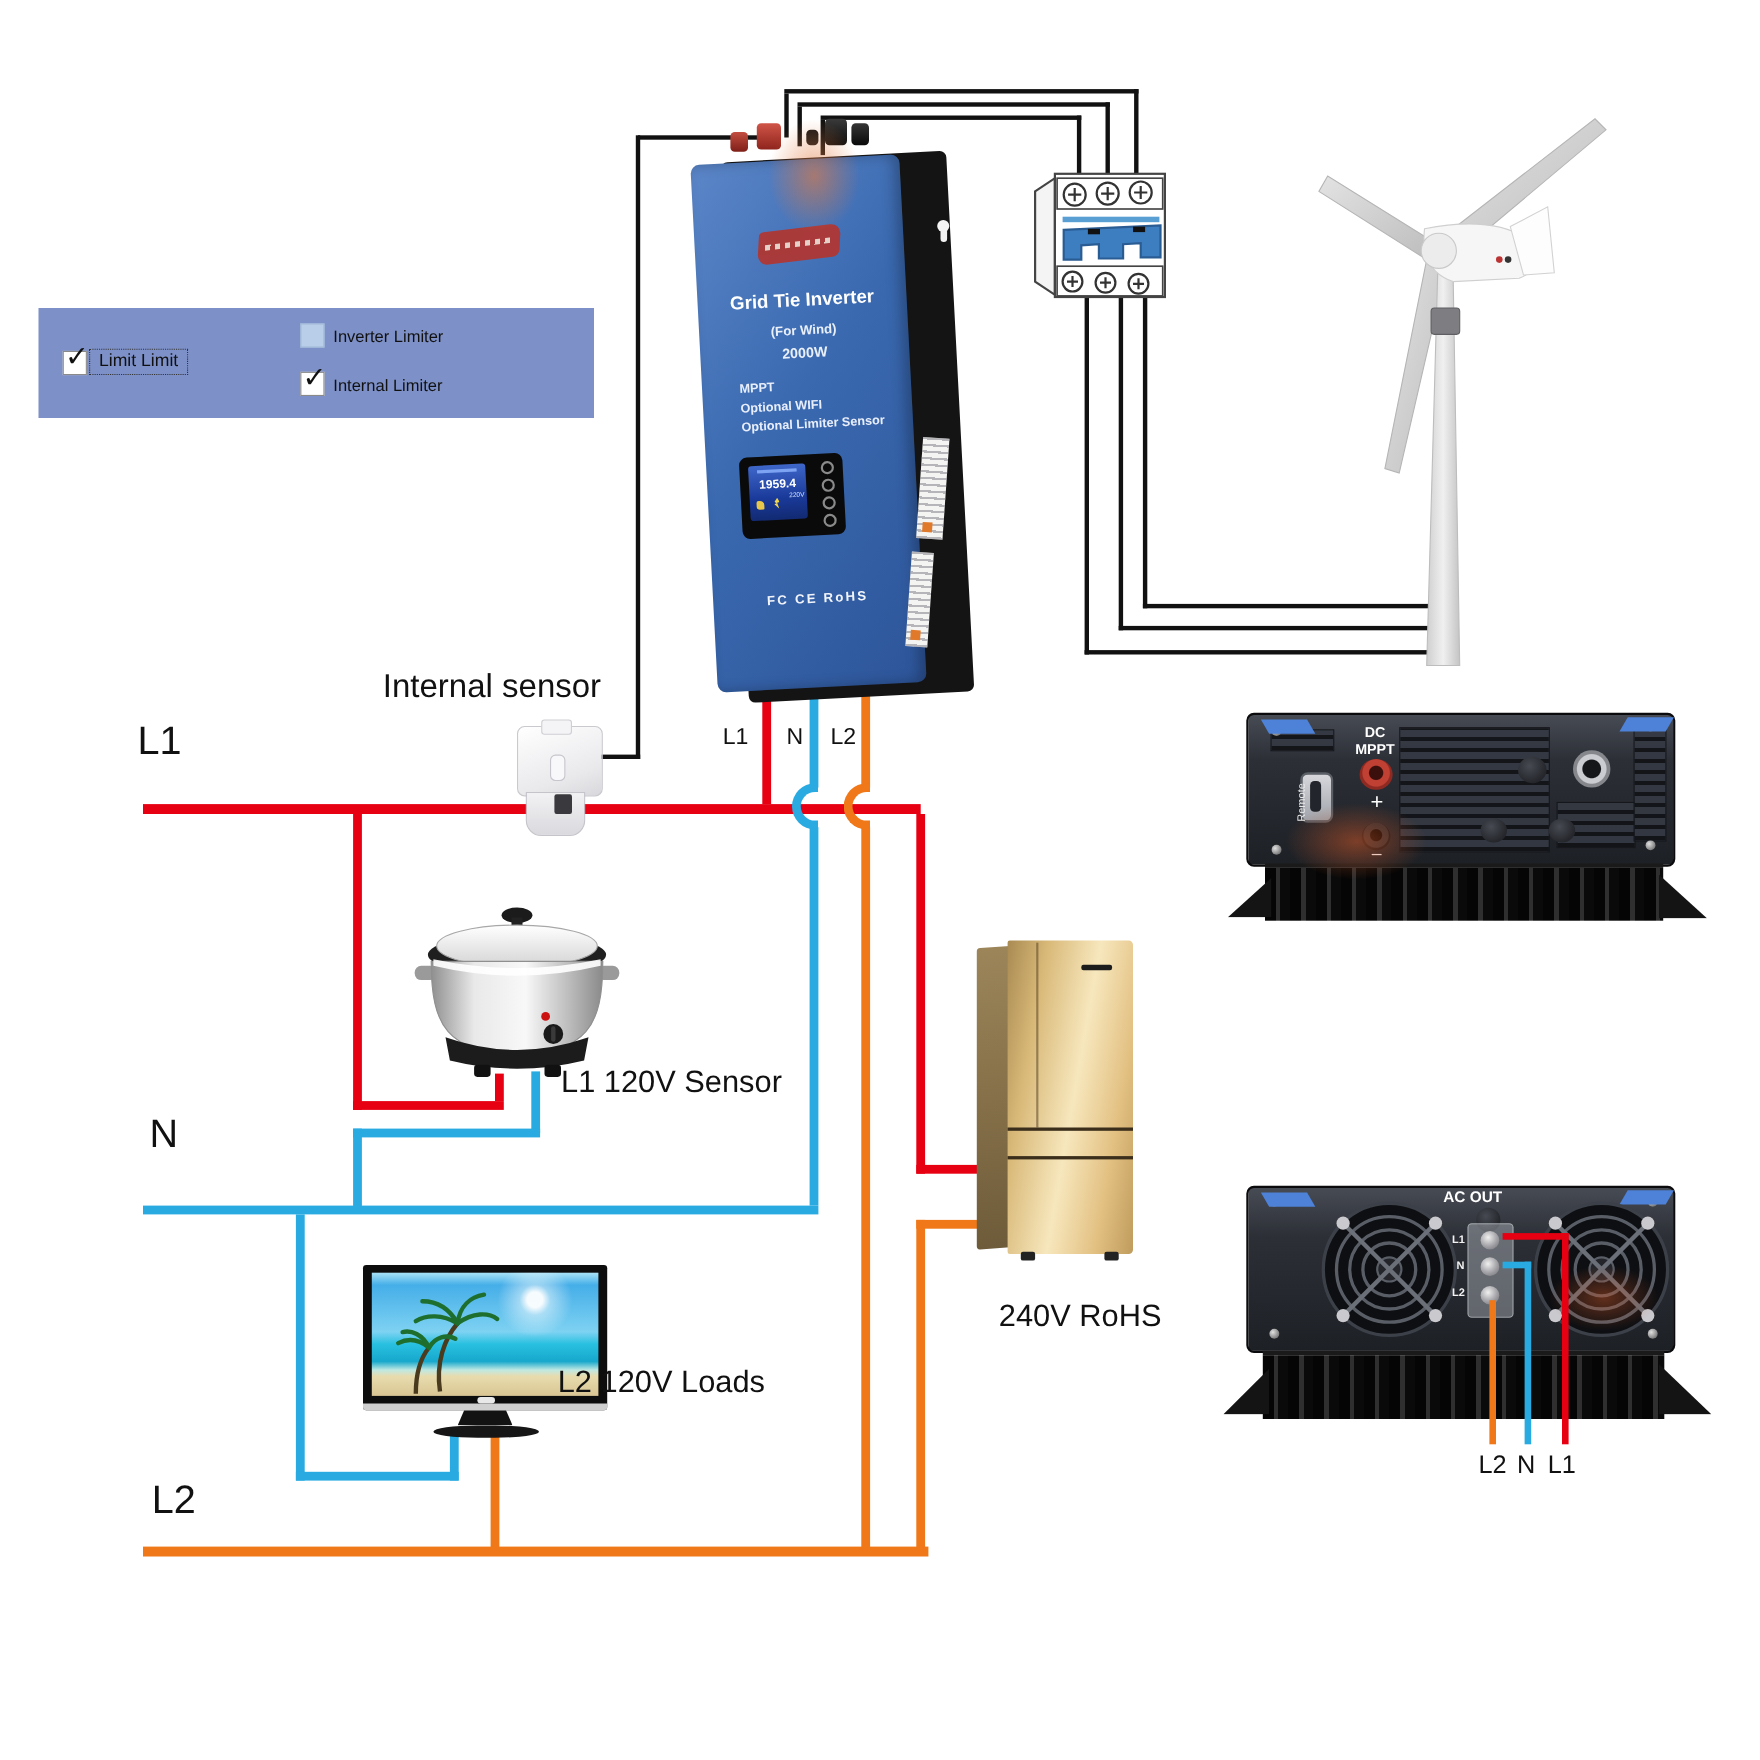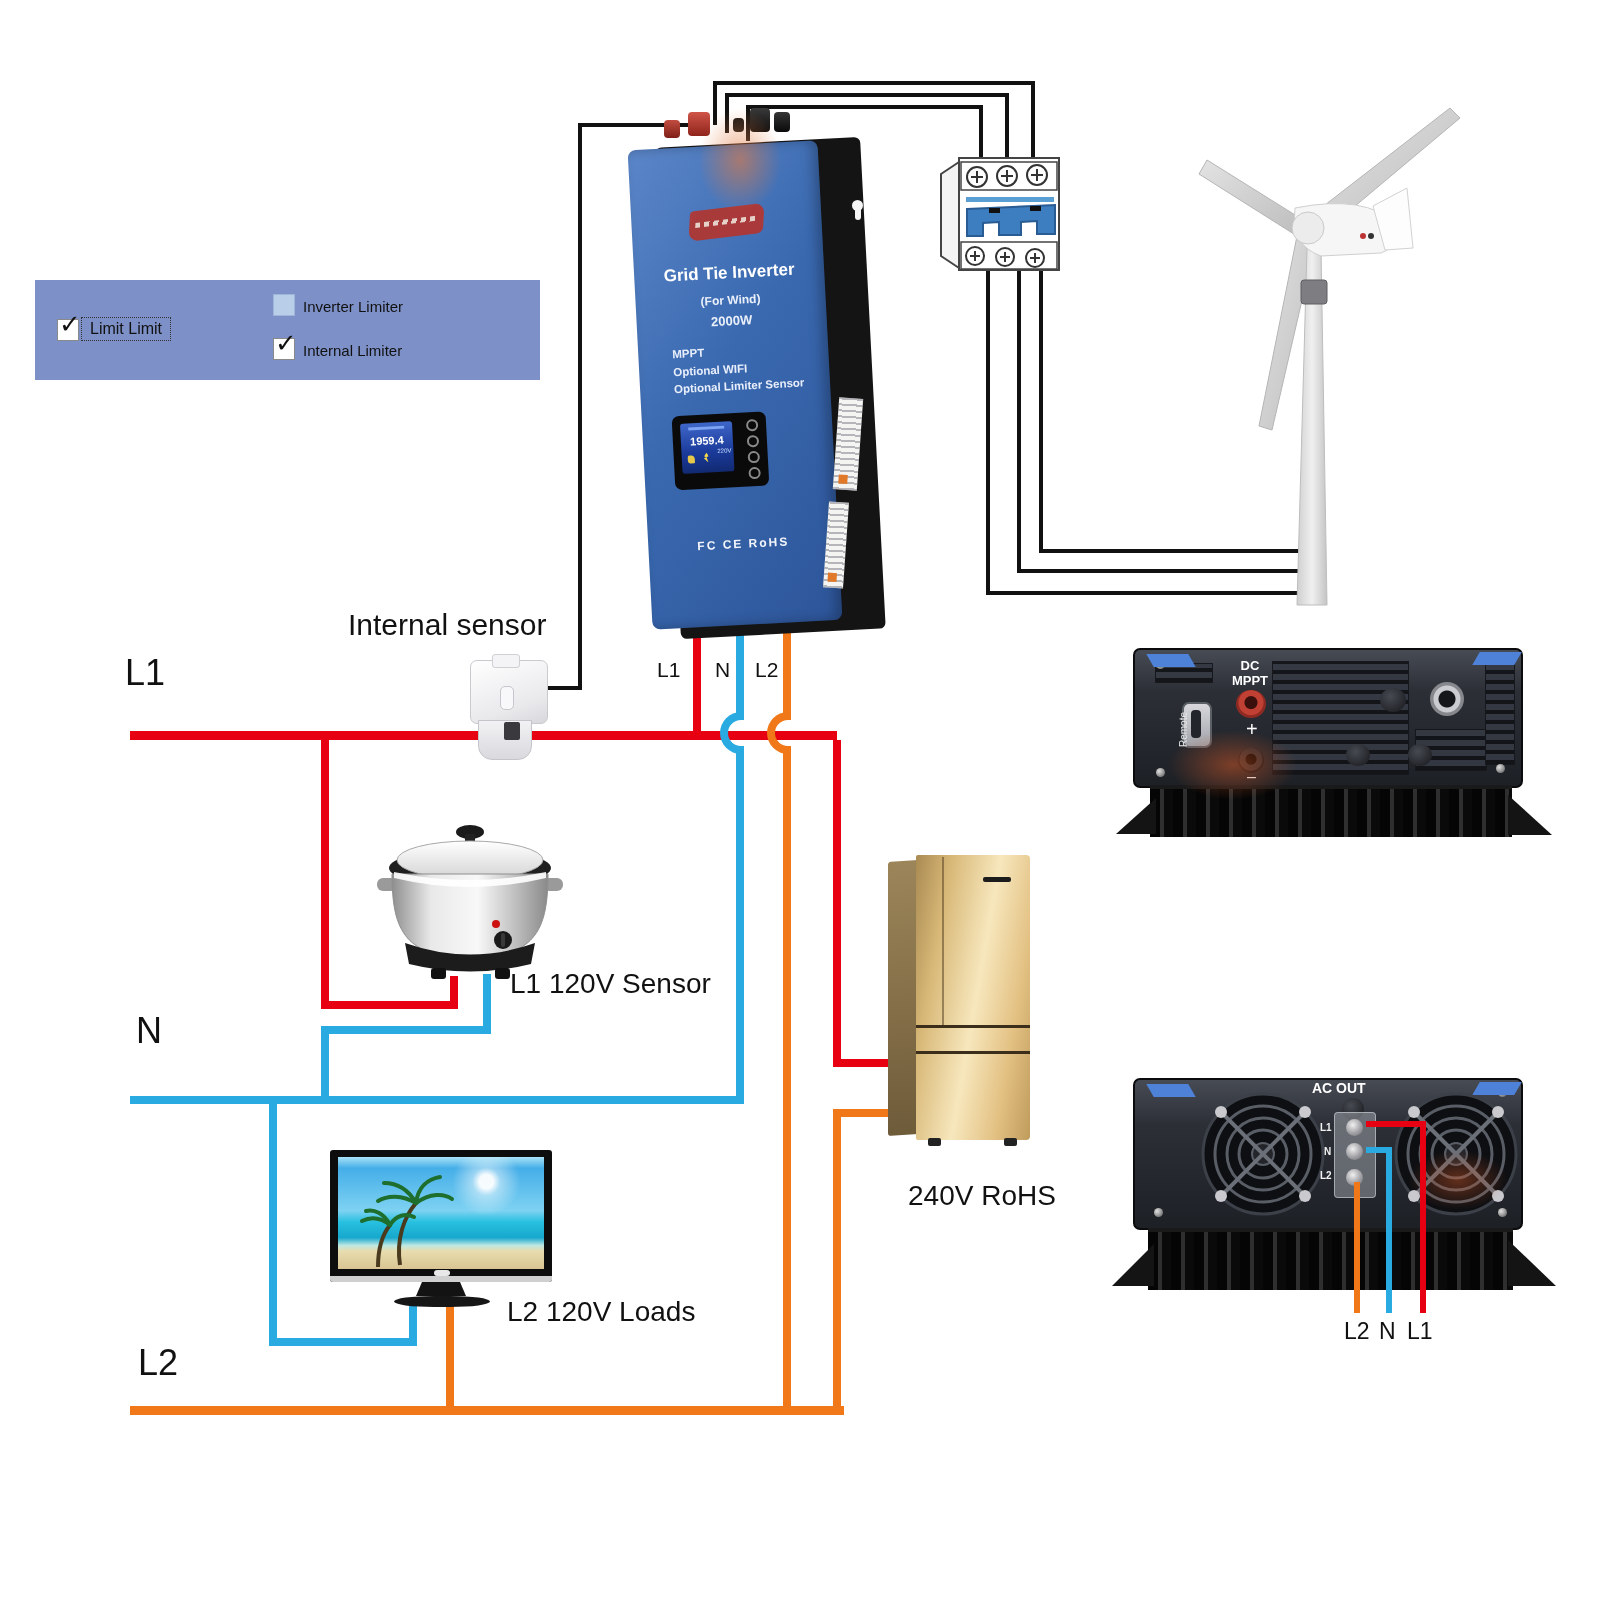--- a/index.html
+++ b/index.html
@@ -449,19 +449,19 @@
   <div class="wire wo acwire" style="left:1354px;top:1182px;width:6px;height:131px;"></div>
 
   <div class="lbl mid" style="left:348px;top:608px;font-size:30px;">Internal sensor</div>
   <div class="lbl big" style="left:125px;top:652px;">L1</div>
   <div class="lbl big" style="left:136px;top:1010px;">N</div>
   <div class="lbl big" style="left:138px;top:1342px;">L2</div>
   <div class="lbl small" style="left:657px;top:658px;">L1</div>
   <div class="lbl small" style="left:715px;top:658px;">N</div>
   <div class="lbl small" style="left:755px;top:658px;">L2</div>
   <div class="lbl mid" style="left:510px;top:968px;">L1 120V Sensor</div>
-  <div class="lbl mid" style="left:507px;top:1296px;">L2 120V Loads</div>
+  <div class="lbl mid" style="left:507px;top:1240px;">L2 120V Loads</div>
   <div class="lbl mid" style="left:908px;top:1180px;">240V RoHS</div>
   <div class="lbl" style="left:1344px;top:1318px;font-size:23px;">L2</div>
   <div class="lbl" style="left:1379px;top:1318px;font-size:23px;">N</div>
   <div class="lbl" style="left:1407px;top:1318px;font-size:23px;">L1</div>
 
 </div>
 
 </body></html>

